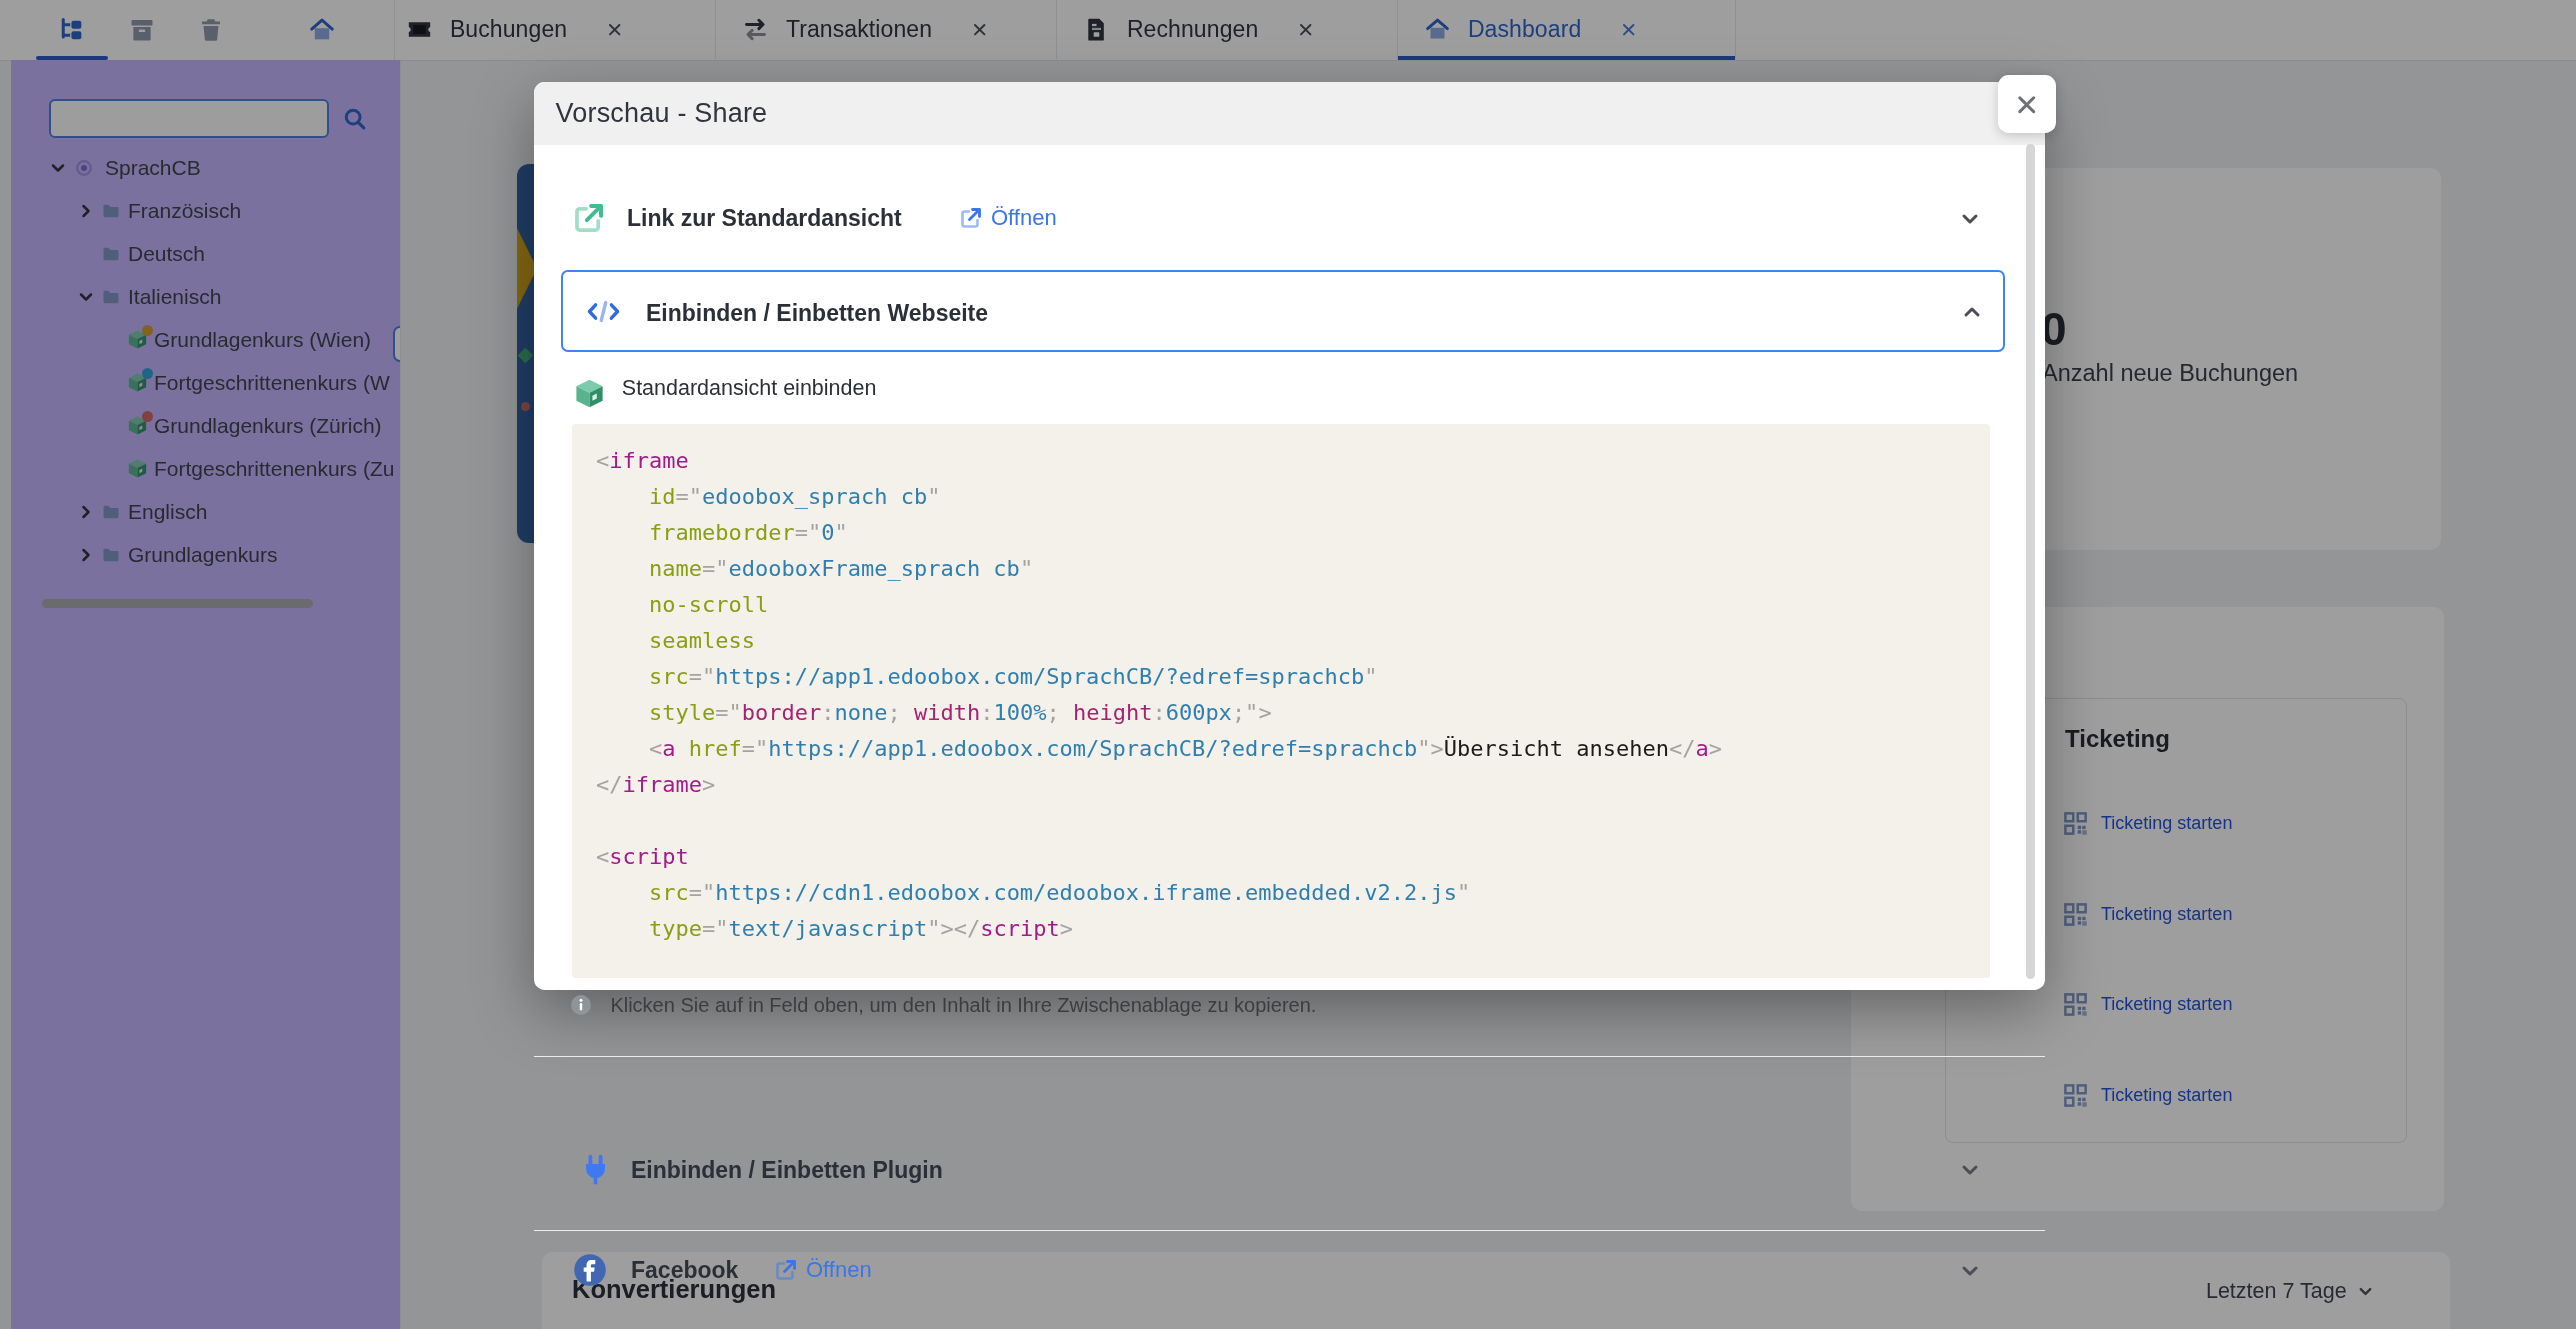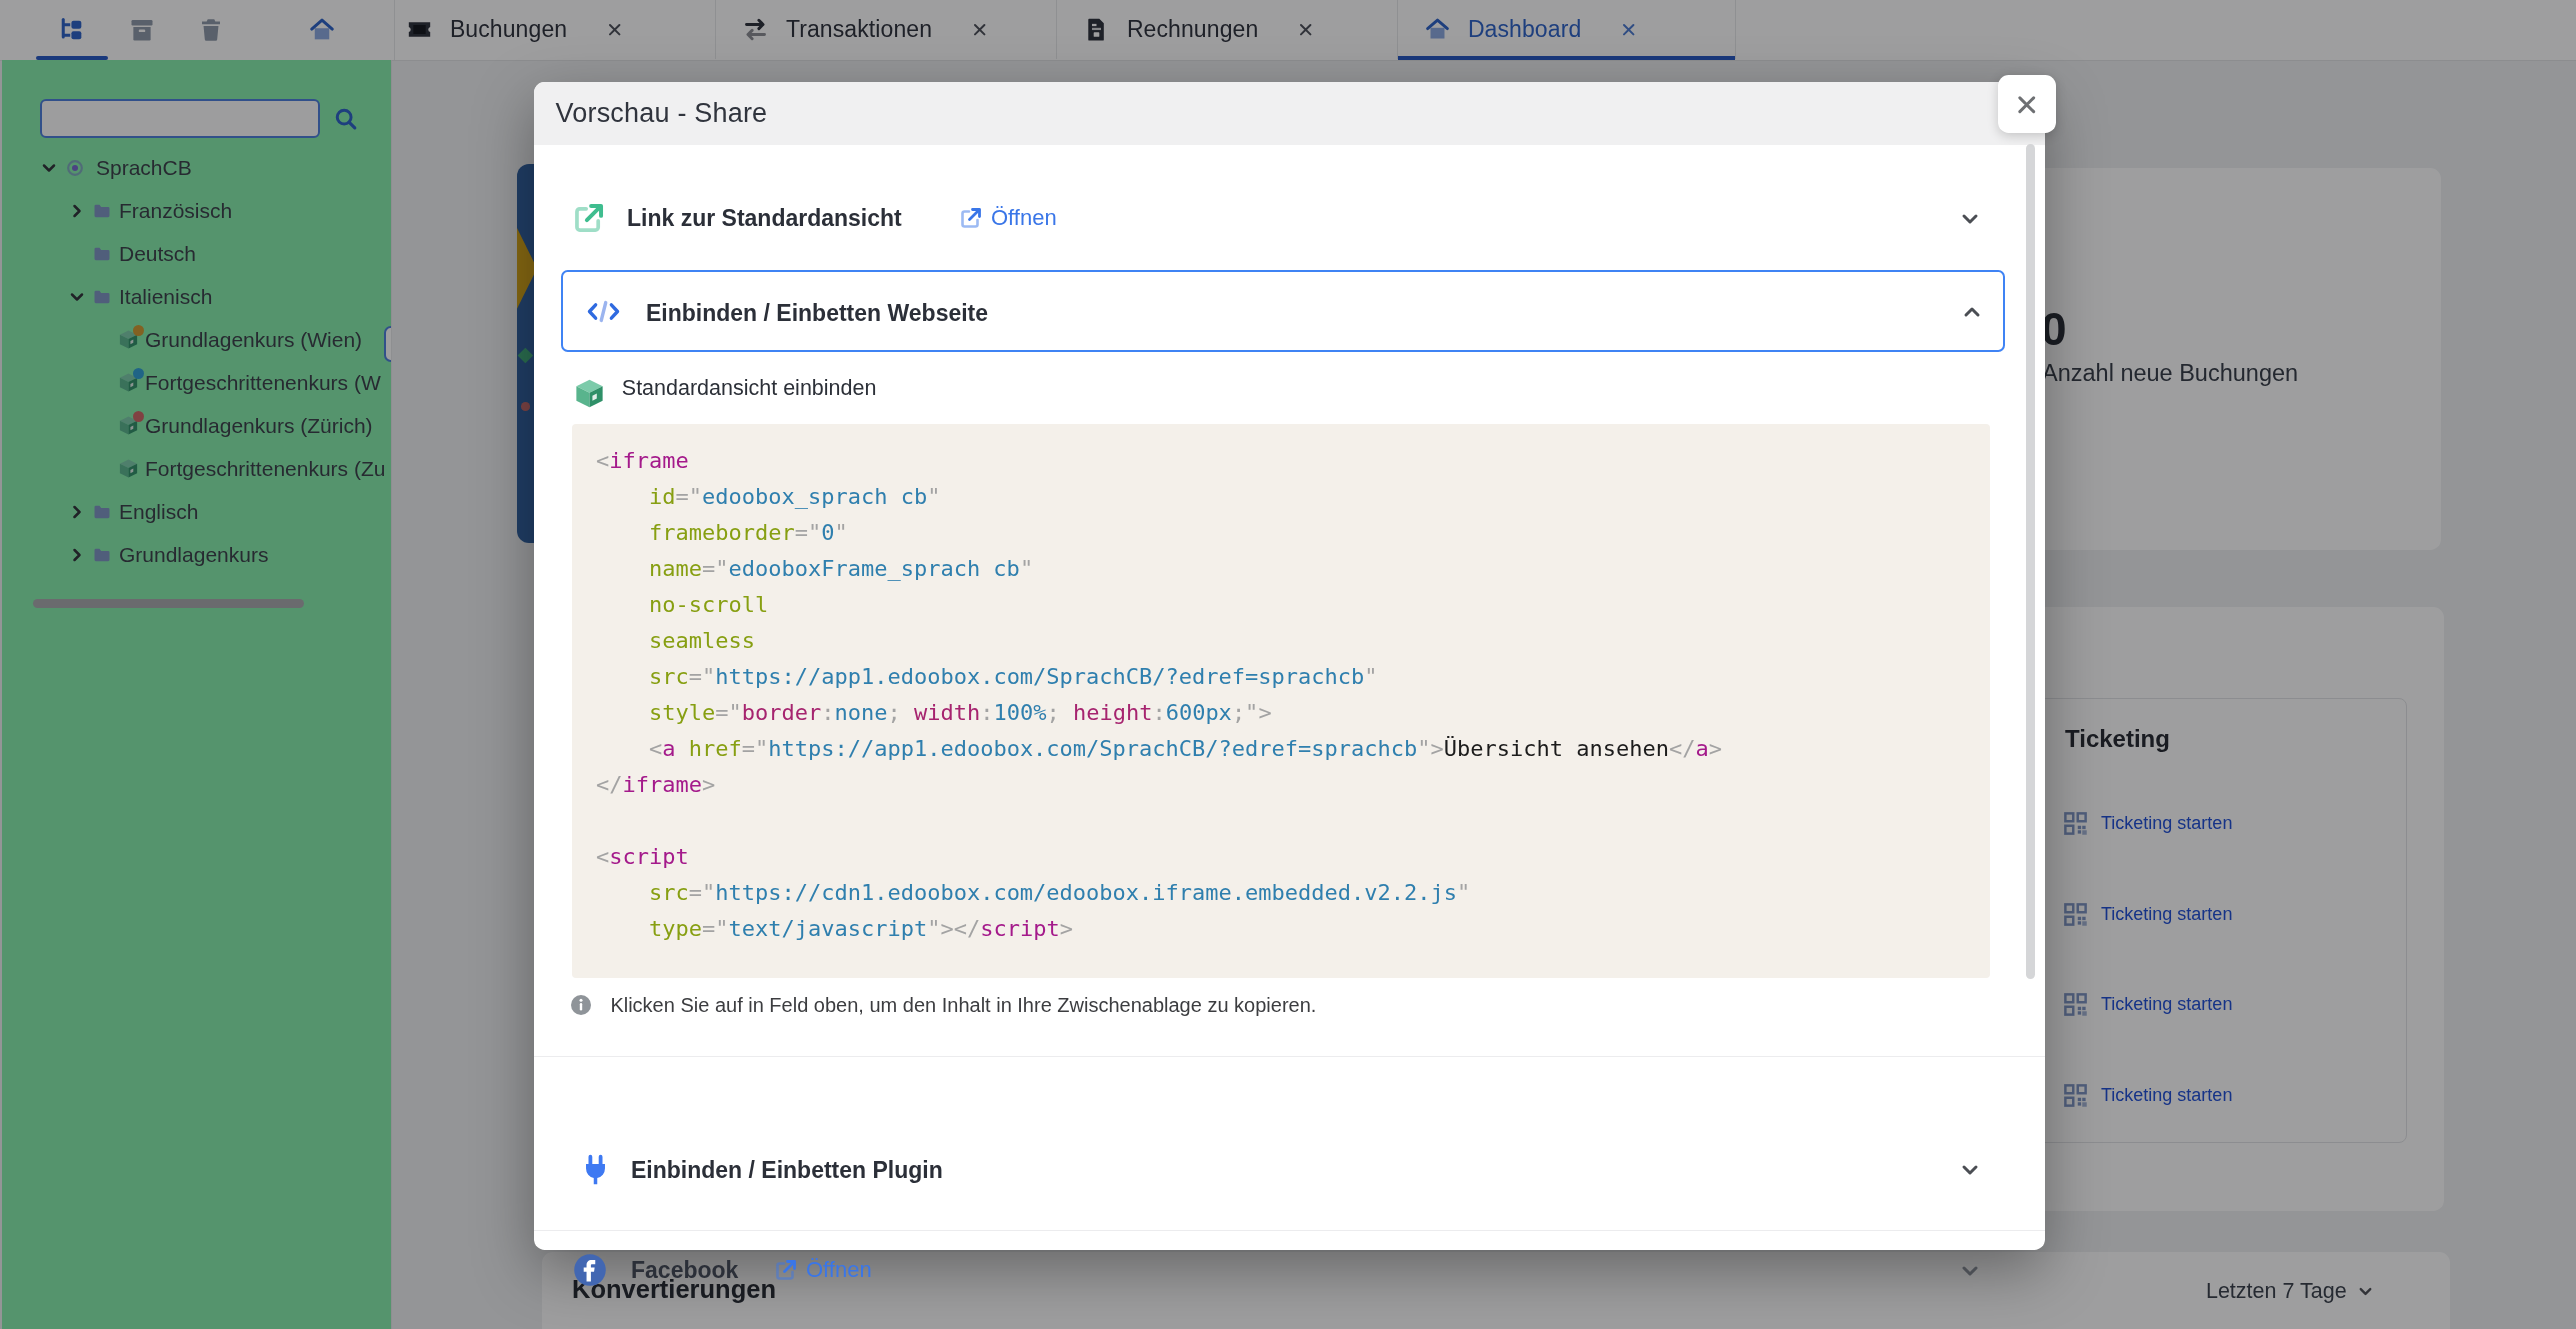--- a/index.html
+++ b/index.html
@@ -16,21 +16,21 @@
   .tabs{position:absolute;left:380px;top:0;height:60px;display:flex;}
   .tab{position:relative;height:59px;display:flex;align-items:center;border-right:0.7px solid #e7e8ea;
        padding:0 29.5px 0 25.5px;box-sizing:border-box;color:#2b2f3a;cursor:pointer;}
   .tab svg.t-ico{width:27px;height:27px;margin-right:17.4px;flex:0 0 auto;}
   .tab .t-label{font-size:23px;font-weight:500;letter-spacing:0.1px;}
   .tab .t-close{margin-left:39px;width:17.4px;height:17.4px;opacity:.85;}
   .tab.active{color:#2a61c8;}
   .tab.active::after{content:"";position:absolute;left:0;right:0;bottom:-0.7px;height:4px;background:#2457c5;}
   .actions{position:absolute;right:0;top:0;height:60px;}
   
-  .sidebar{position:absolute;left:2px;top:60px;width:389px;height:1269px;background:#86efac;
+  .sidebar{position:absolute;left:11px;top:60px;width:389px;height:1269px;background:#c4b5fd;
            border-right:1.3px solid #e5e6e8;overflow:hidden;z-index:2;}
   .search-row{position:absolute;left:0;top:39px;width:389px;height:42px;}
   .search-input{position:absolute;left:38px;top:0;width:280px;height:39px;box-sizing:border-box;
                 border:2px solid #4a7ddc;border-radius:6px;background:#fdfdfe;font-size:19px;padding:0 10.7px;outline:none;}
   .search-ico{position:absolute;left:331px;top:7.4px;width:25.5px;height:25.5px;color:#2a61c8;cursor:pointer;}
   .tree{position:absolute;left:0;top:86px;width:604px;}
   .tree-row{position:relative;height:43px;display:flex;align-items:center;white-space:nowrap;cursor:pointer;}
   .tree-row .chev{position:absolute;width:20px;height:20px;color:#2e3138;}
   .tree-row .t-ic{position:absolute;width:20px;height:20px;}
   .tree-row .lbl{position:absolute;font-size:21px;color:#3a3f49;}
@@ -52,21 +52,21 @@
   .ticket-title{position:absolute;left:2065px;top:725px;font-size:24px;font-weight:700;color:#23272f;}
   .ticket-item{position:absolute;left:2062px;height:32px;display:flex;align-items:center;cursor:pointer;}
   .ticket-item svg{width:27px;height:27px;color:#7e95c5;margin-right:12px;}
   .ticket-item .tk-lbl{font-size:18px;color:#1d4ed8;text-align:right;}
   .conv-title{position:absolute;left:572px;top:1275px;font-size:25.5px;font-weight:600;color:#262b33;}
   .conv-filter{position:absolute;right:201px;top:1279px;display:flex;align-items:center;color:#383f4a;cursor:pointer;}
   .conv-filter .cf-lbl{font-size:21.5px;margin-right:9.4px;}
   .conv-filter svg{width:19px;height:19px;color:#4b4e54;}
   
   .overlay{position:absolute;inset:0;background:rgba(13,13,15,.40);z-index:50;}
-  .modal{position:absolute;left:534px;top:82px;width:1511px;height:1168px;background:#fff;border-radius:10.7px;
+  .modal{position:absolute;left:534px;top:82px;width:1511px;height:908px;background:#fff;border-radius:10.7px;
          box-shadow:0 20px 60px rgba(0,0,0,.35);z-index:60;}
   .modal-header{position:absolute;left:0;top:0;width:100%;height:63px;background:#f0f0f1;border-radius:10.7px 10.7px 0 0;
                 display:flex;align-items:center;}
   .modal-title{margin-left:21.5px;font-size:27px;font-weight:500;color:#30343d;letter-spacing:0.2px;}
   .modal-close{position:absolute;left:1464px;top:-6.7px;width:58px;height:58px;border:none;border-radius:10.7px;background:#fff;
                box-shadow:0 2.7px 10.7px rgba(0,0,0,.18);display:flex;align-items:center;justify-content:center;cursor:pointer;z-index:70;}
   .modal-close svg{width:25.5px;height:25.5px;color:#6e7073;}
   .m-row{position:absolute;left:0;width:1511px;height:75px;}
   .m-ico{position:absolute;}
   .m-label{position:absolute;font-size:23px;font-weight:600;color:#2b2f38;}

